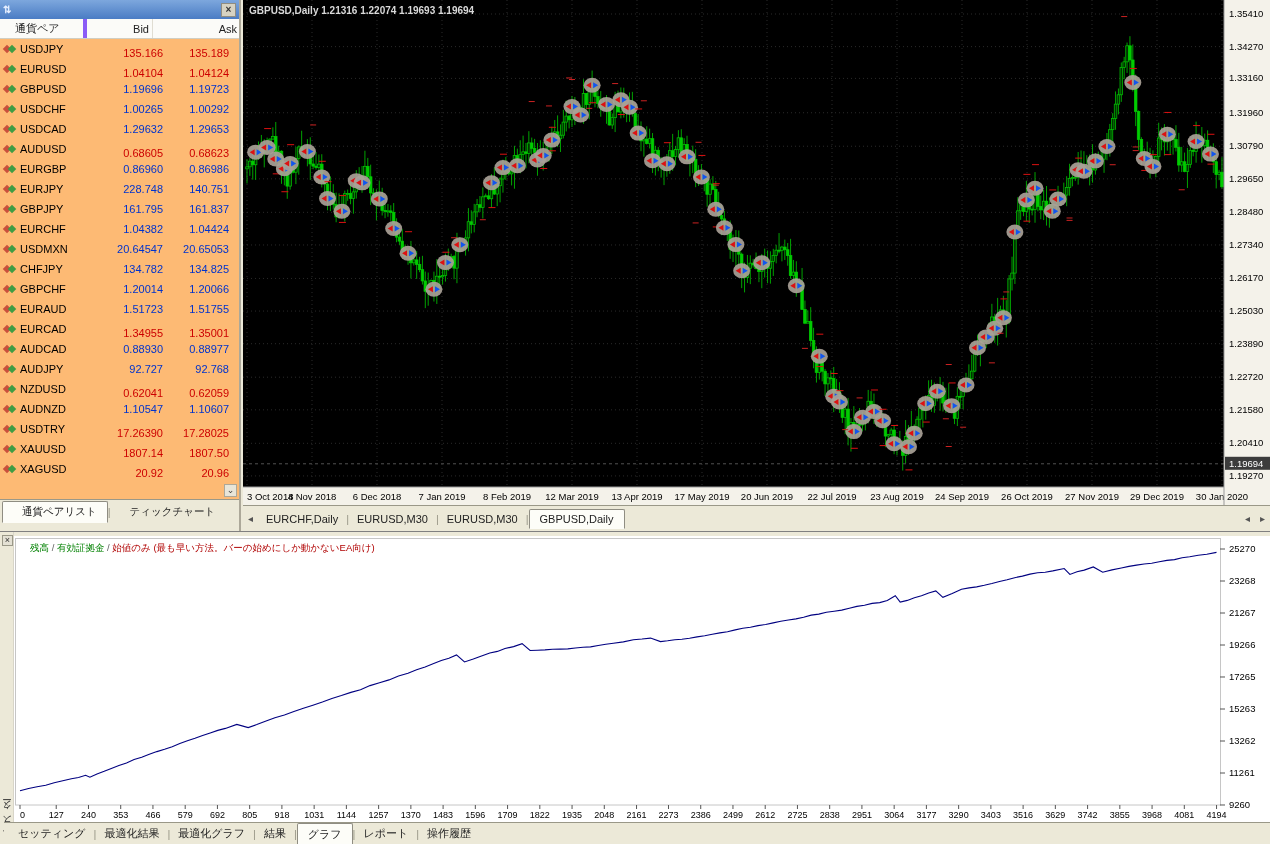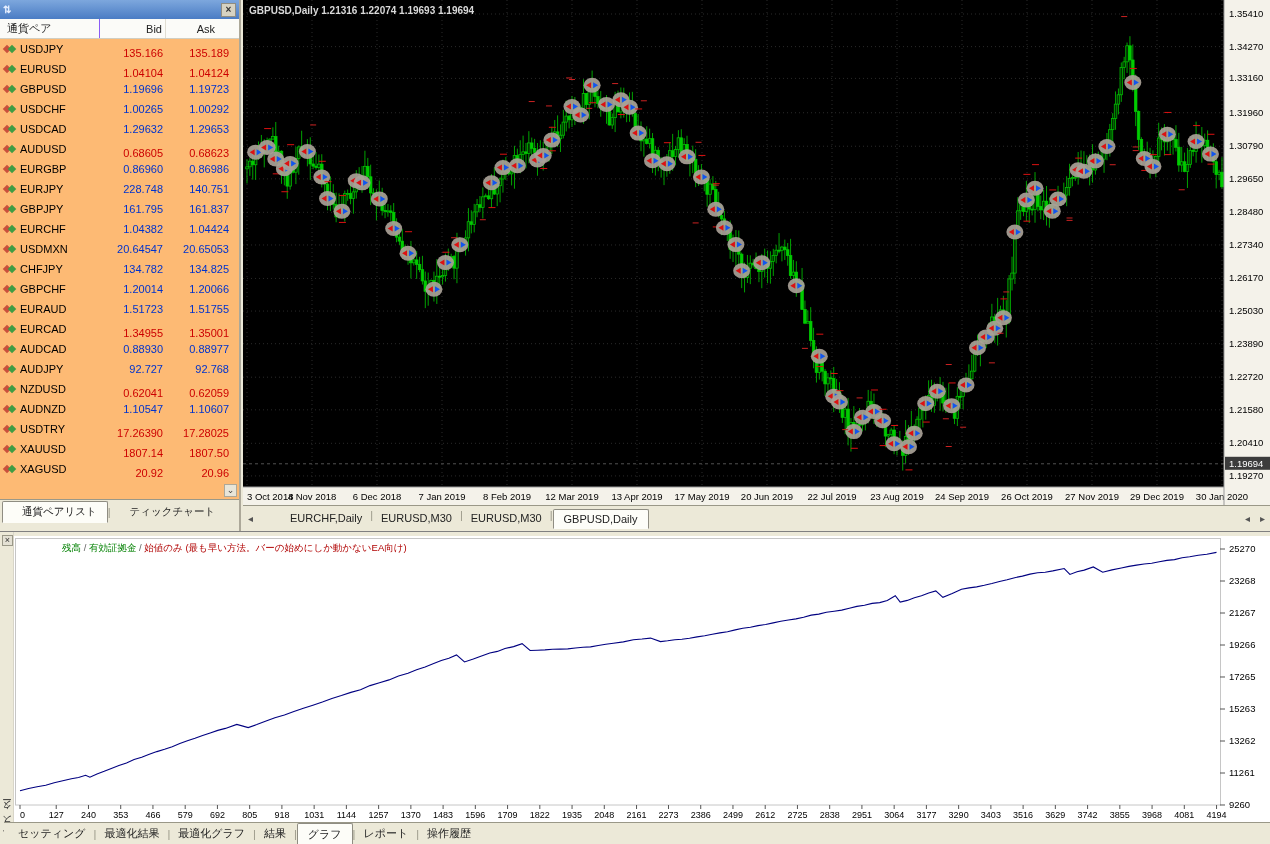--- a/index.html
+++ b/index.html
@@ -8,23 +8,23 @@
   #app{position:relative;width:1270px;height:844px;}
   svg text{font-family:"Liberation Sans",sans-serif;}
 
   
   .market-watch{position:absolute;left:0;top:0;width:241px;height:531px;background:#ece9d8;border-right:2px solid #aca899;display:flex;flex-direction:column;}
   .mw-title{height:19px;background:linear-gradient(180deg,#7da7dd,#4a7cc4);display:flex;align-items:center;padding:0 3px;color:#fff;font-weight:bold;}
   .mw-title .mw-ico{width:14px;color:#e8f0ff;font-size:10px;}
   .mw-title .t{flex:1;font-size:17px;margin-top:40px;}
   .mw-close{width:15px;height:14px;background:#d6d2c2;border:1px solid #8f8d82;color:#333;font-size:10px;line-height:12px;text-align:center;cursor:pointer;}
   .mw-head{height:20px;background:#fbfbf8;border-bottom:1px solid #d0cec2;display:flex;align-items:center;color:#222;}
-  .h-sym{width:100px;padding-left:7px;border-right:1px solid #8b5cf6;height:100%;display:flex;align-items:center;}
+  .h-sym{width:87px;padding-left:15px;border-right:4px solid #8b5cf6;height:100%;display:flex;align-items:center;}
   .h-bid{width:66px;border-right:1px solid #e0ddd2;height:100%;display:flex;align-items:center;justify-content:flex-end;padding-right:3px;}
-  .h-ask{flex:1;text-align:right;padding-right:24px;height:100%;display:flex;align-items:center;justify-content:flex-end;}
+  .h-ask{flex:1;text-align:right;padding-right:2px;height:100%;display:flex;align-items:center;justify-content:flex-end;}
   .mw-body{height:460px;background:#fdba74;position:relative;}
   .mw-row{display:flex;height:20px;align-items:center;}
   .mw-icon{position:relative;width:14px;height:12px;display:inline-block;margin-left:3px;flex:none;}
   .mw-icon .d1,.mw-icon .d2{position:absolute;width:6px;height:6px;transform:rotate(45deg);}
   .mw-icon .d1{left:1px;top:3px;background:#c9503c;}
   .mw-icon .d2{left:6px;top:3px;background:#3f9c44;}
   .mw-sym{width:83px;padding-left:3px;color:#000;}
   .mw-bid{width:66px;text-align:right;padding-right:3px;}
   .mw-ask{flex:1;text-align:right;padding-right:10px;}
   .up{color:#0033CC;} .down{color:#CC0000;margin-top:8px;}
@@ -45,21 +45,21 @@
   .chart-panel{position:absolute;left:243px;top:0;width:1027px;height:531px;background:#ece9d8;}
   #candle-svg{display:block;}
   .chart-tabbar{position:absolute;left:0;bottom:0;width:100%;height:26px;}
 
   
   .tester{position:absolute;left:0;top:531px;width:1270px;height:313px;background:#ece9d8;border-top:1px solid #808080;}
   .tester-side{position:absolute;left:0;top:0;width:14px;height:313px;background:#ece9d8;border-right:1px solid #d8d5c8;}
   .t-close{position:absolute;left:2px;top:3px;width:11px;height:11px;background:#e4e1d4;border:1px solid #9a9888;font-size:9px;line-height:9px;text-align:center;color:#333;cursor:pointer;}
   .t-vlabel{position:absolute;left:1px;bottom:4px;writing-mode:vertical-rl;transform:rotate(180deg);font-size:9.5px;color:#333;letter-spacing:1px;}
   .tester-graph{position:absolute;left:14px;top:4px;width:1256px;height:287px;background:#fff;}
-  .tester-legend{position:absolute;left:16px;top:6px;font-size:9.5px;white-space:nowrap;margin-left:32px;}
+  .tester-legend{position:absolute;left:16px;top:6px;font-size:9.5px;white-space:nowrap;}
   .tester-tabbar{position:absolute;left:4px;right:0;bottom:0;height:22px;padding-left:6px;}
 </style>
 </head>
 <body>
 
 <div id="app">
 
   <div class="market-watch">
     <div class="mw-title">
       <span class="mw-ico">⇅</span>
@@ -1325,21 +1325,21 @@
         <line x1="754.512" y1="333.2613143728055" x2="760.512" y2="333.2613143728055" stroke="#CC2222" stroke-width="1"></line>
         <line x1="0" y1="463.7919200000005" x2="981" y2="463.7919200000005" stroke="#666" stroke-dasharray="3,3" stroke-width="0.8"></line>
         <rect x="982" y="456.7919200000005" width="45" height="13" fill="#3c3c3c"></rect>
         <text x="986" y="466.7919200000005" font-size="9.5" fill="#fff">1.19694</text>
         <text x="6" y="14" font-size="10" fill="#d9d9d9" font-weight="bold">GBPUSD,Daily  1.21316 1.22074 1.19693 1.19694</text>
         <line x1="981" y1="0" x2="981" y2="505" stroke="#999"></line>
         <line x1="0" y1="487" x2="981" y2="487" stroke="#999"></line>
       </svg>
     <div class="tabbar chart-tabbar">
       <span class="arrow">◂</span>
-      <div style="display:flex;margin-left:24px;" id="chart-tabs">
+      <div style="display:flex;align-items:center;" id="chart-tabs">
           <div class="tab">EURCHF,Daily</div>
           <span class="tab-sep">|</span>
           <div class="tab">EURUSD,M30</div>
           <span class="tab-sep">|</span>
           <div class="tab">EURUSD,M30</div>
           <span class="tab-sep">|</span>
           <div class="tab active">GBPUSD,Daily</div>
         </div>
       <span class="spacer"></span>
       <span class="arrow">◂</span>

